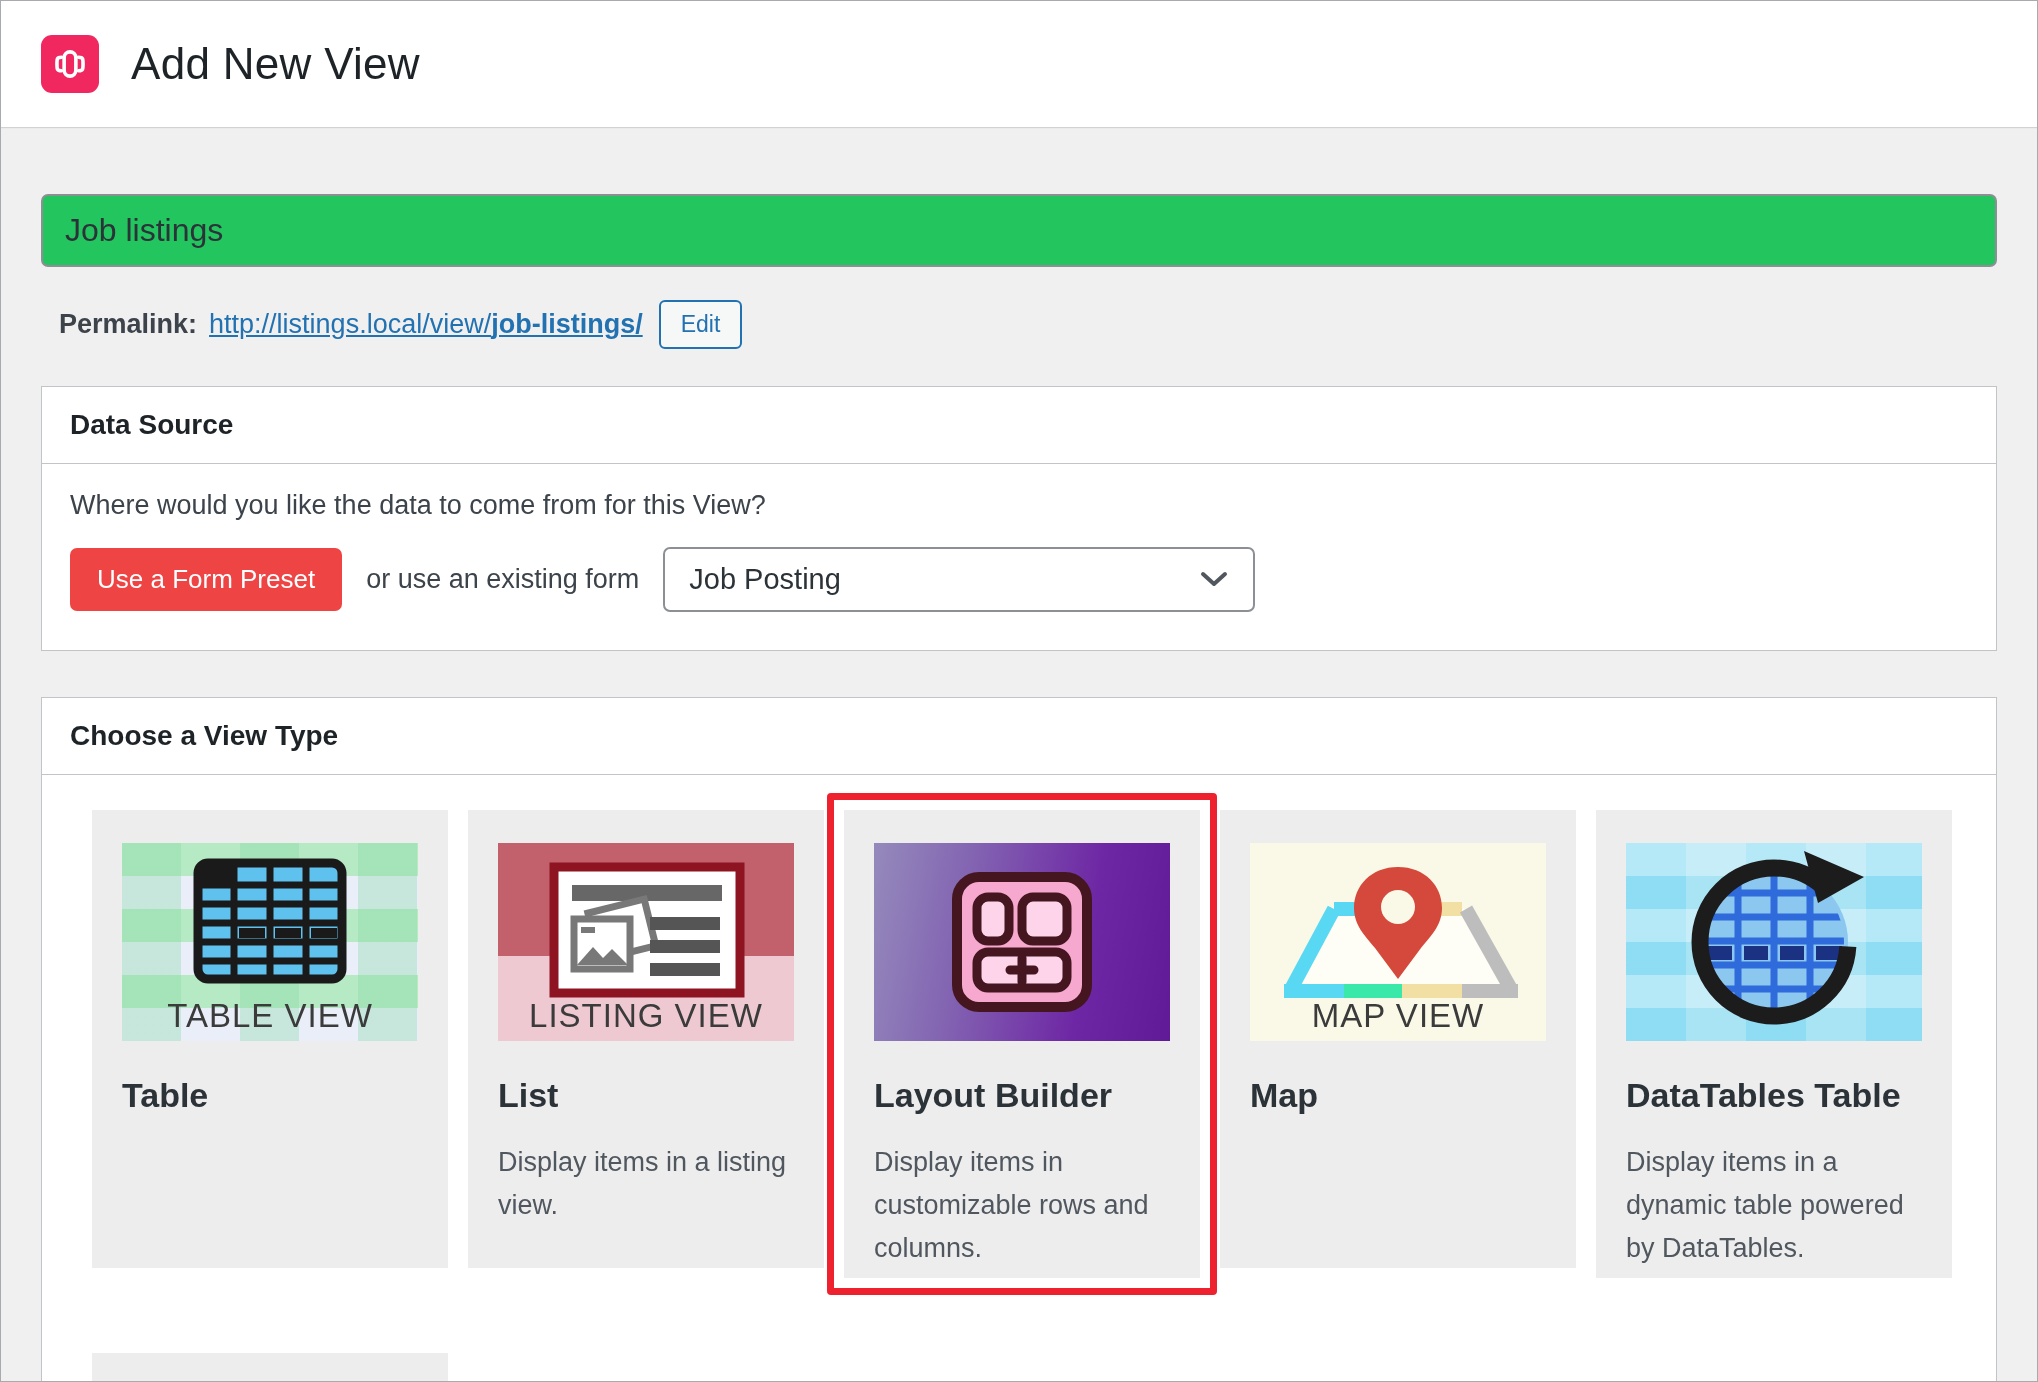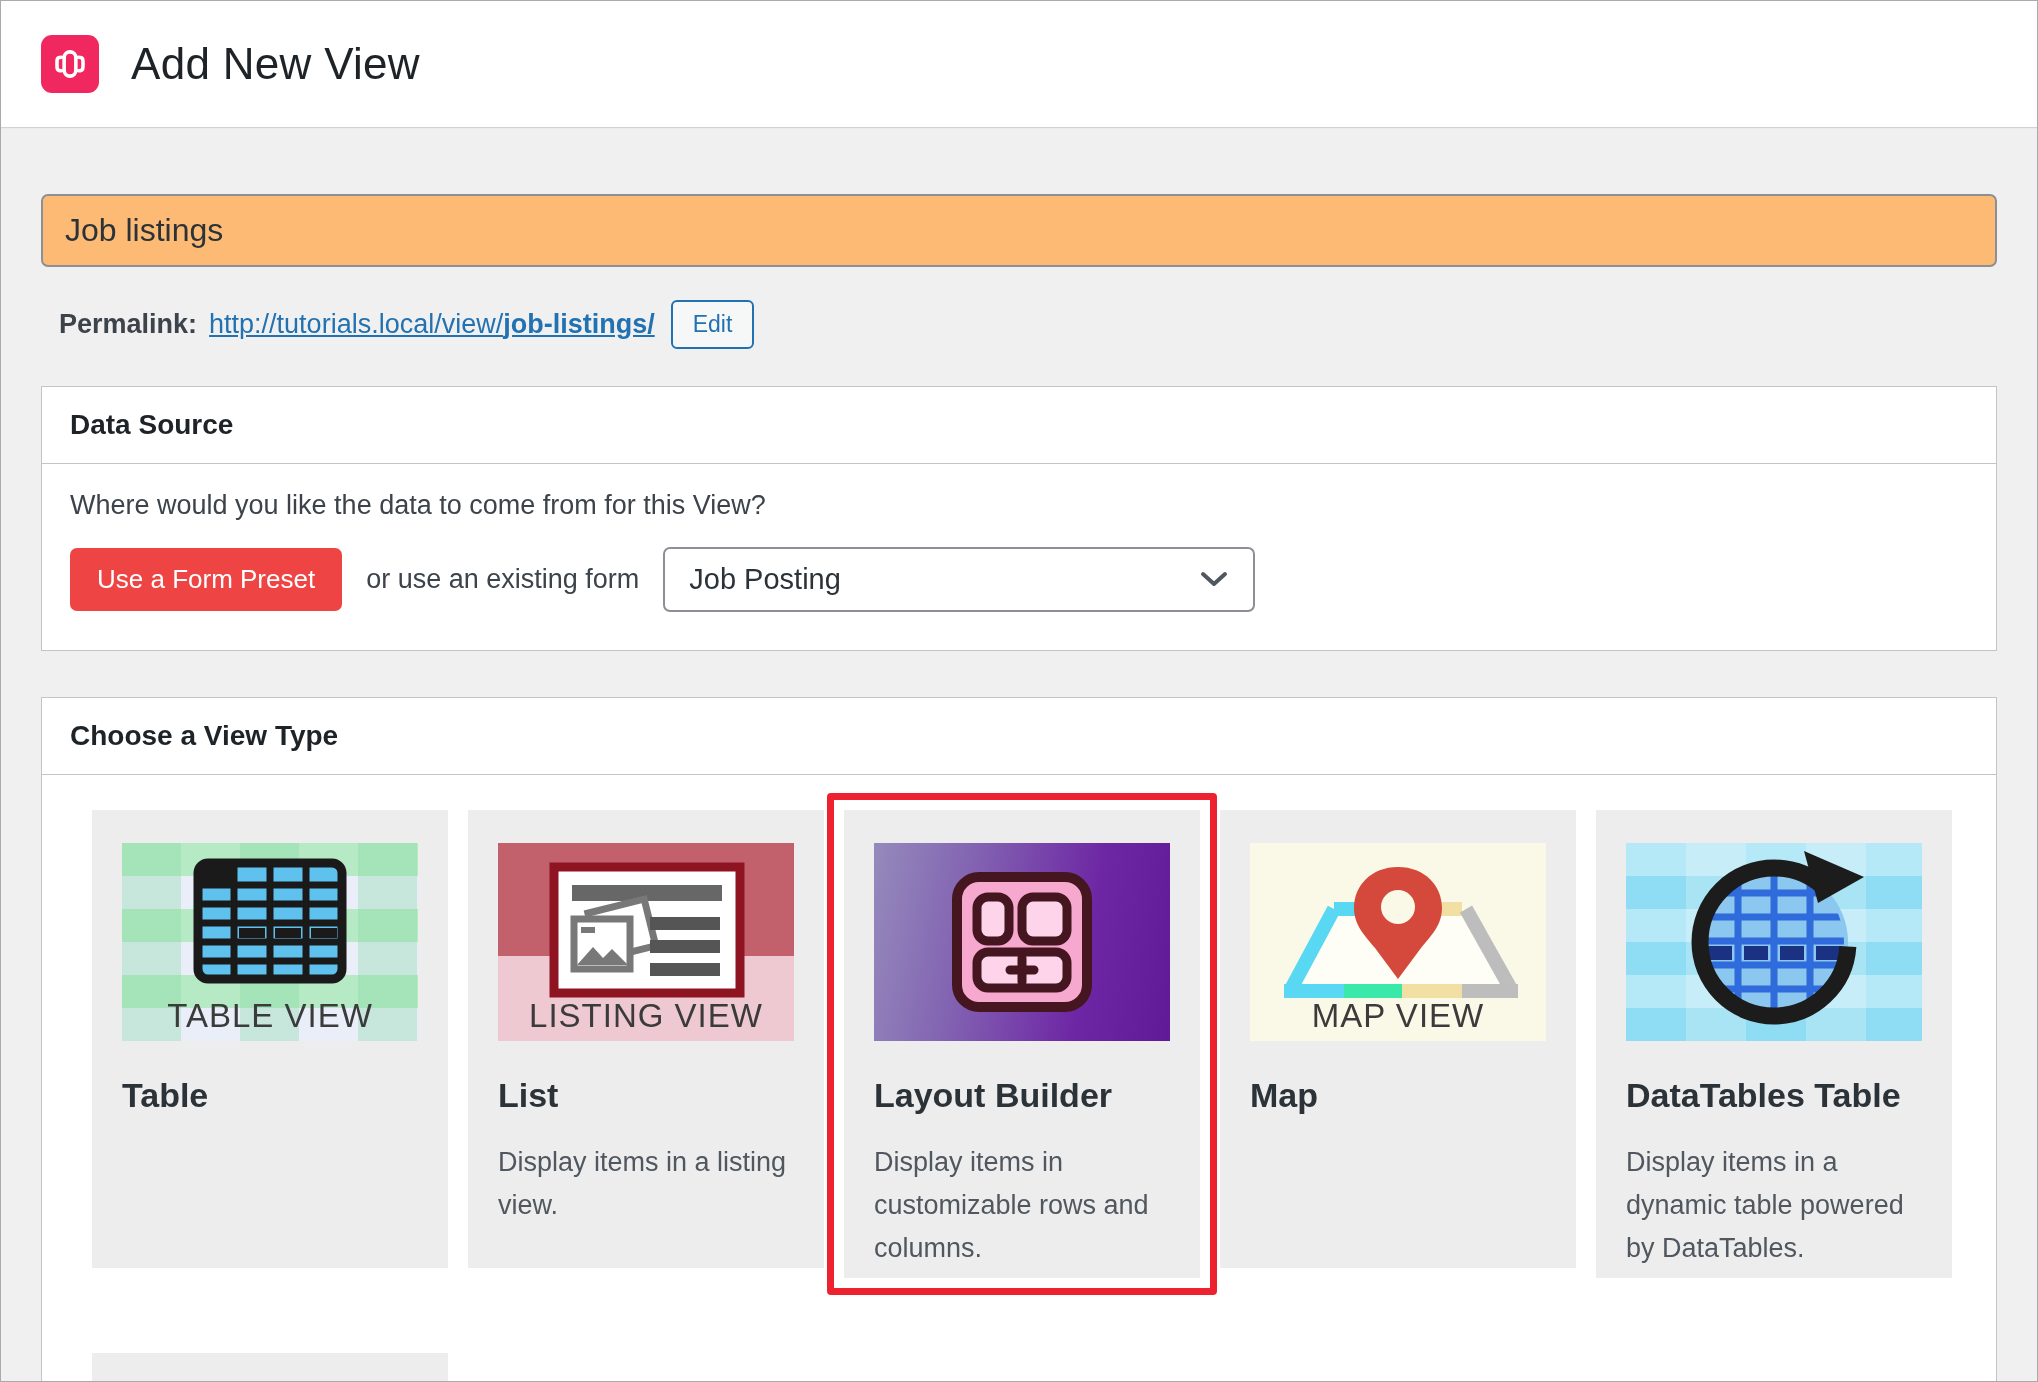--- a/index.html
+++ b/index.html
@@ -17,21 +17,21 @@
   .logo-badge{
     width:58px; height:58px; border-radius:11px; background:#f0285f;
     display:flex; align-items:center; justify-content:center; flex:0 0 auto;
   }
   .page-title{ font-size:44px; font-weight:400; color:#1d2327; letter-spacing:.3px; }
 
   
   .content{ padding:0 40px; }
   .title-input{
     display:block; width:100%; height:73px; margin-top:67px;
-    border:2px solid #8c8f94; border-radius:7px; background:#fdba74;
+    border:2px solid #8c8f94; border-radius:7px; background:#22c55e;
     font-family:"Liberation Sans",sans-serif; font-size:32px; color:#2c3338;
     padding:0 22px; outline:none;
   }
   .permalink-row{
     margin-top:33px; padding-left:18px; display:flex; align-items:center;
     font-size:27px; color:#3c434a;
   }
   .permalink-label{ font-weight:bold; color:#3c434a; }
   .permalink-link{ color:#2271b1; text-decoration:underline; margin-left:12px; cursor:pointer; }
   .permalink-slug{ font-weight:bold; }
@@ -127,21 +127,21 @@
     </div>
     <div class="page-title">Add New View</div>
   </div>
 
   <div class="content">
 
     <input class="title-input" type="text" value="Job listings" style="">
 
     <div class="permalink-row">
       <span class="permalink-label">Permalink:</span>
-      <a class="permalink-link"><span>http://tutorials.local/view/</span><span class="permalink-slug">job-listings/</span></a>
+      <a class="permalink-link"><span>http://listings.local/view/</span><span class="permalink-slug">job-listings/</span></a>
       <button class="edit-btn">Edit</button>
     </div>
 
     <div class="panel panel-ds">
       <div class="panel-header">Data Source</div>
       <div class="ds-body">
         <div class="ds-question">Where would you like the data to come from for this View?</div>
         <div class="ds-row">
           <button class="preset-btn">Use a Form Preset</button>
           <span class="or-text">or use an existing form</span>

